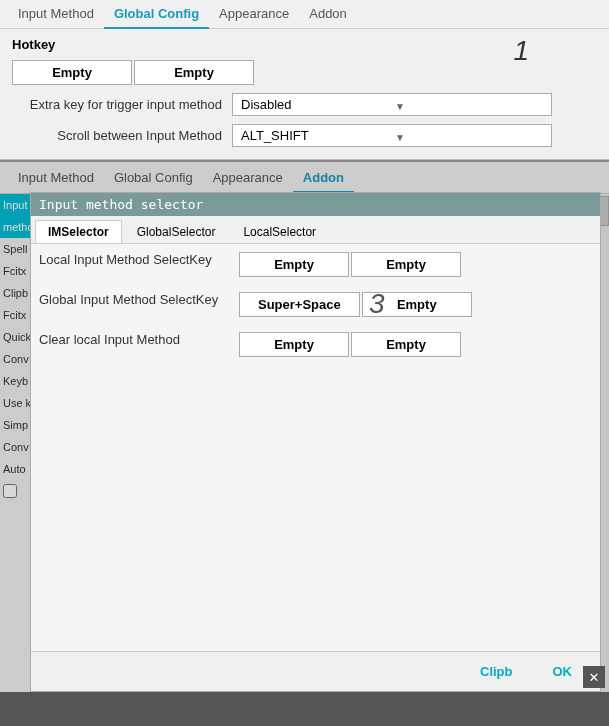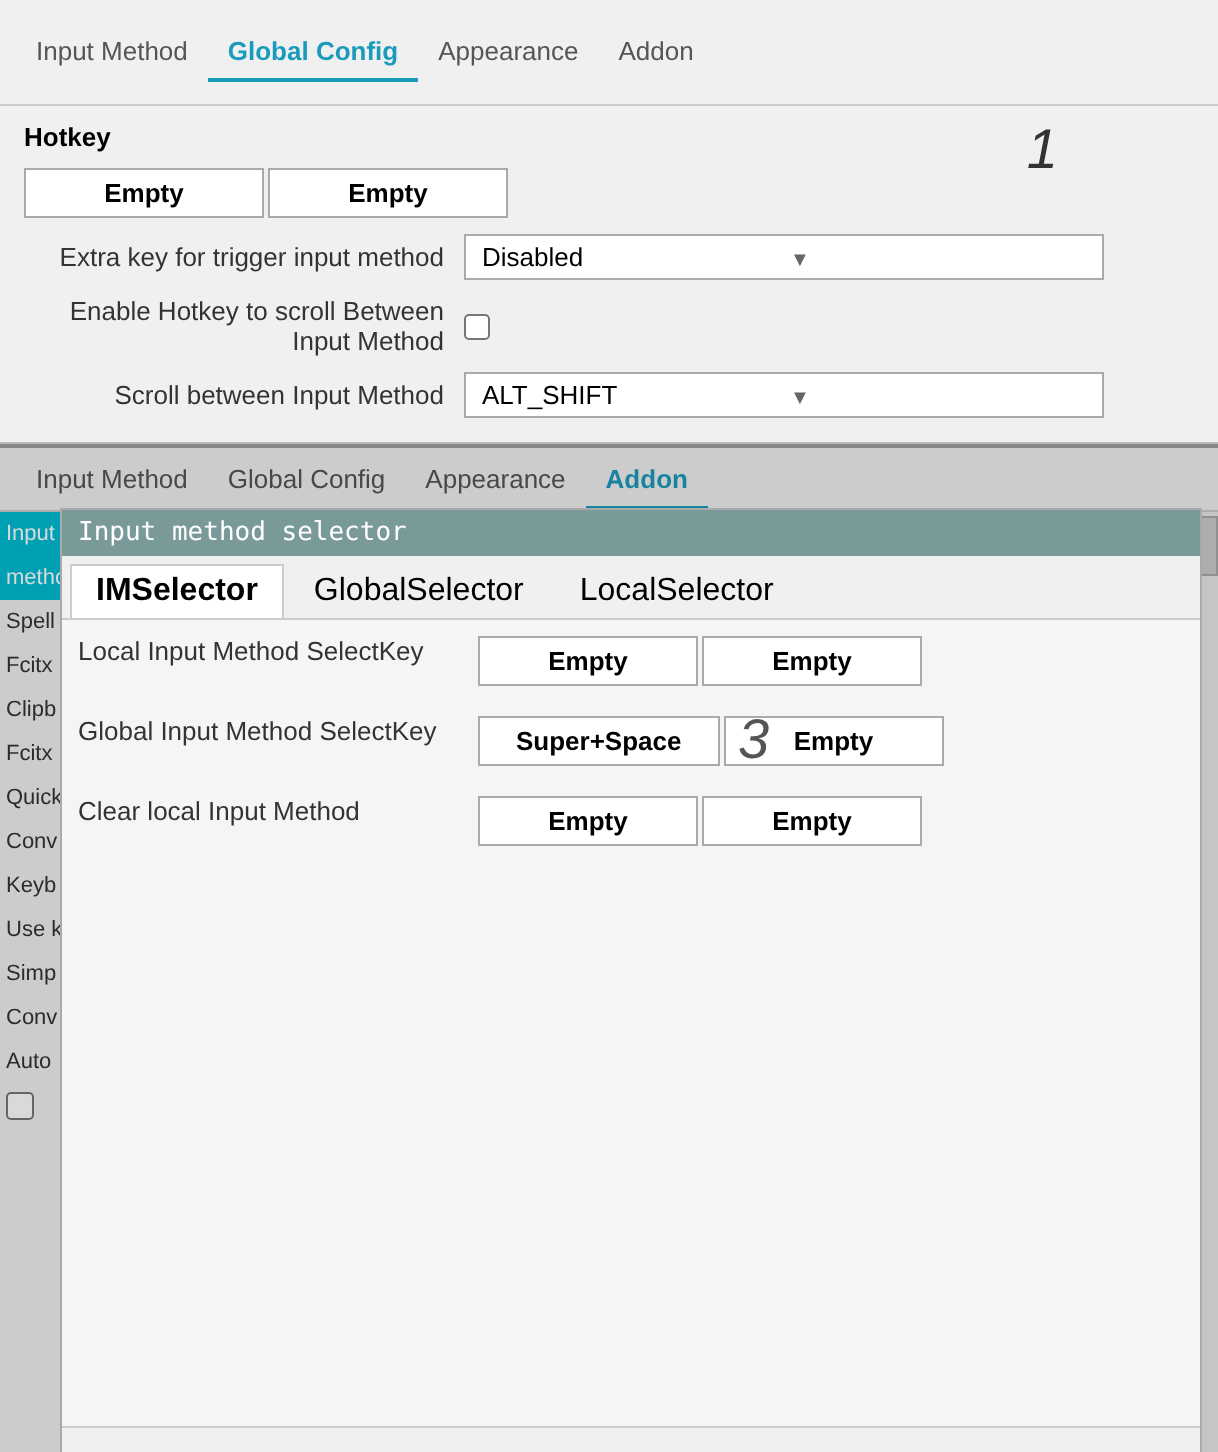--- a/index.html
+++ b/index.html
@@ -7,21 +7,21 @@
       font-family: sans-serif;
       font-size: 13px;
       background: #555;
       width: 609px;
       height: 726px;
       overflow: hidden;
     }
     .tab-bar {
       display: flex;
       align-items: center;
-      padding: 12px 8px;
+      padding: 0 8px;
       border-bottom: 1px solid #ccc;
       background: #f0f0f0;
     }
     .tab-item {
       padding: 6px 10px;
       cursor: pointer;
       color: #555;
       font-size: 13px;
       border-bottom: 2px solid transparent;
       margin-bottom: -1px;
@@ -98,21 +98,21 @@
     }
 
     .popup-tabs {
       display: flex;
       border-bottom: 1px solid #ccc;
       background: #f0f0f0;
       padding: 4px 4px 0 4px;
     }
     .popup-tab {
       padding: 4px 12px;
-      font-size: 16px;
+      font-size: 12px;
       cursor: pointer;
       border: 1px solid transparent;
       margin-right: 2px;
       border-bottom: none;
     }
     .popup-tab.active {
       background: white;
       border-color: #ccc #ccc white #ccc;
       font-weight: bold;
     }
@@ -304,24 +304,20 @@
     </div>
 
     <div class="form-row">
       <div class="form-label">Extra key for trigger input method</div>
       <div class="full-dropdown">
         <span>Disabled</span>
         <span class="dropdown-arrow">▼</span>
       </div>
     </div>
 
-    <div class="form-row">
-      <div class="form-label">Enable Hotkey to scroll Between Input Method</div>
-      <input type="checkbox" style="">
-    </div>
 
     <div class="form-row">
       <div class="form-label">Scroll between Input Method</div>
       <div class="full-dropdown">
         <span>ALT_SHIFT</span>
         <span class="dropdown-arrow">▼</span>
       </div>
     </div>
   </div>
 </div>

